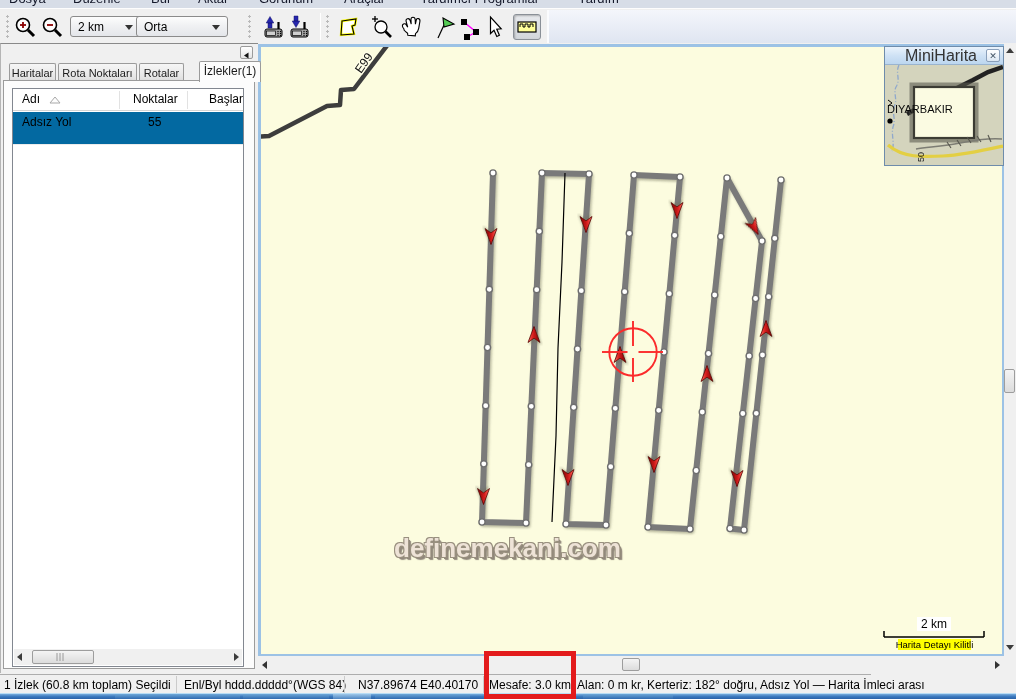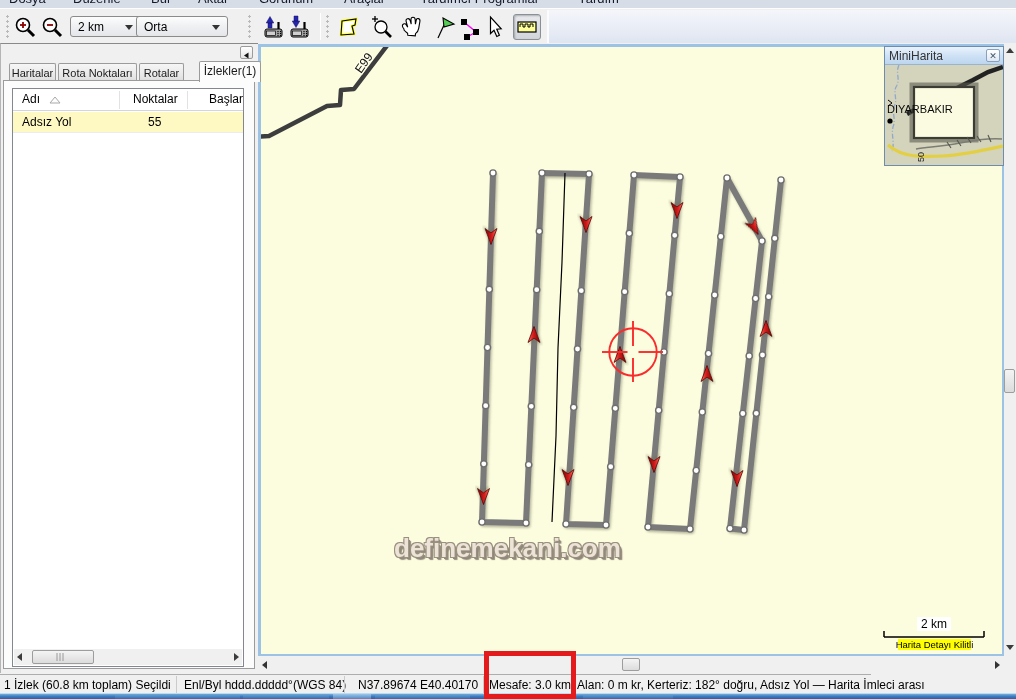--- a/index.html
+++ b/index.html
@@ -40,21 +40,21 @@
  background:linear-gradient(#8ec0e8,#3a78bd 60%,#2a62a8)}
 .mapwrap{left:258px;top:44px;width:746px;height:612px;background:#fcfcdf;
  border:2px solid #9cc2e5;border-top-width:3px;border-left-width:3px;overflow:hidden}
 .redbox{left:484px;top:651px;width:92px;height:48px;border:5px solid #e31b1c;z-index:50}
 .wmark{color:#eee3d7;font-size:26px;font-weight:bold;
  text-shadow:-1px -1px 0 #99907f,1px -1px 0 #99907f,-1px 1px 0 #99907f,1px 1px 0 #99907f,
  2px 2px 0 #90877a,3px 3px 1px #958c7f}
 .minimap{left:884px;top:46px;width:120px;height:120px;border:1px solid #6e8cab;background:#d4d4bd;z-index:20}
 .mmtitle{position:absolute;left:0;top:0;width:100%;height:18px;
  background:linear-gradient(#eaf3fc,#cfe2f5 50%,#bcd6ef);border-bottom:1px solid #9ab4cf;
- font-size:12px;color:#333;line-height:18px;padding-left:4px}
+ font-size:16px;color:#333;line-height:18px;padding-left:20px}
 .mmclose{position:absolute;right:3px;top:2px;width:14px;height:13px;border:1px solid #8aa0bb;
  border-radius:2px;background:linear-gradient(#fff,#dde8f4);font-size:9px;line-height:12px;
  text-align:center;color:#456}
 </style></head>
 <body>
 <div class="abs menubar">
     <div style="left:9px">Dosya</div>
     <div style="left:73px">Düzenle</div>
     <div style="left:151px">Bul</div>
     <div style="left:198px">Aktar</div>
@@ -162,21 +162,21 @@
  <div class="gridhead">
   <span style="position:absolute;left:9px;top:3px">Adı</span>
   <svg style="position:absolute;left:36px;top:7px" width="12" height="9">
             <path d="M6,1 L11,7 L1,7 Z" fill="#fdfdfd" stroke="#a8a8a8"></path>
           </svg>
   <span style="position:absolute;left:120px;top:3px">Noktalar</span>
   <span style="position:absolute;left:196px;top:3px">Başlangıç</span>
   <div style="position:absolute;left:106px;top:2px;width:1px;height:18px;background:#e2e2e2"></div>
   <div style="position:absolute;left:174px;top:2px;width:1px;height:18px;background:#e2e2e2"></div>
  </div>
- <div style="position:absolute;left:0;top:23px;width:100%;height:21px;background:#fef9c3;border-bottom:1px solid #ececec;font-size:12px">
+ <div style="position:absolute;left:0;top:23px;width:100%;height:33px;background:#0369a1;border-bottom:1px solid #ececec;font-size:12px">
   <span style="position:absolute;left:9px;top:3px">Adsız Yol</span>
   <span style="position:absolute;left:135px;top:3px">55</span>
  </div>
  <div class="sbar" style="position:absolute;left:1px;top:560px;width:228px;height:16px">
   <div class="sarr" style="left:3px;top:4px;border-right:5px solid #3c3c3c;border-left:none"></div>
   <div class="sarr" style="right:3px;top:4px;border-left:5px solid #3c3c3c;border-right:none"></div>
   <div class="thumb" style="left:18px;top:1px;width:62px;height:14px"></div>
   <svg style="position:absolute;left:42px;top:4px" width="12" height="8">
             <g stroke="#9a9a9a">
               <line x1="1" y1="0" x2="1" y2="8"></line>

